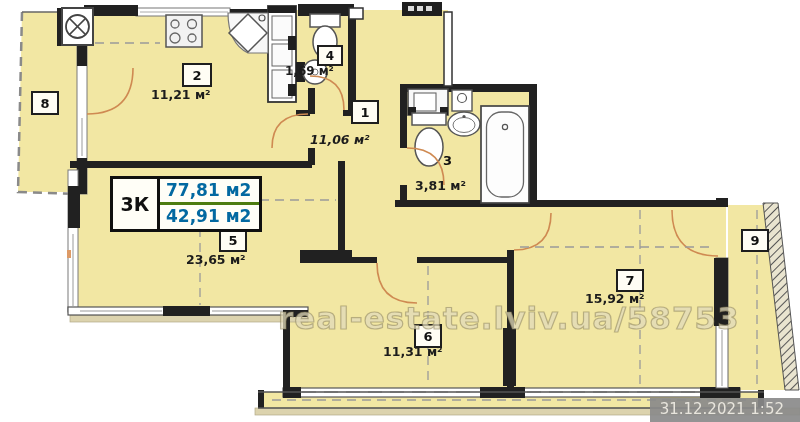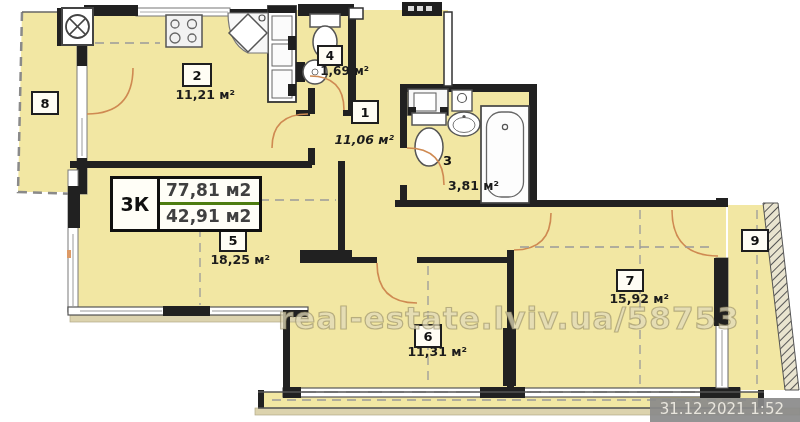--- a/index.html
+++ b/index.html
@@ -10,34 +10,34 @@
   #plan-svg{position:absolute;left:0;top:0;}
   .num-badge{
     position:absolute;background:#fffdf4;border:2px solid #1e1e1e;
     font-weight:bold;font-size:13px;color:#111;line-height:1;
     display:flex;align-items:center;justify-content:center;z-index:4;
   }
   .num-plain{
     position:absolute;font-weight:bold;font-size:13px;color:#111;z-index:4;
   }
   .area-label{
-    position:absolute;width:84px;text-align:right;font-weight:bold;
+    position:absolute;width:84px;text-align:left;font-weight:bold;
     font-size:12.5px;color:#1c1c1c;z-index:4;letter-spacing:0;white-space:nowrap;
   }
   #info-box{
     position:absolute;left:110px;top:176px;z-index:5;display:flex;
     background:#fffef7;border:3px solid #101010;
   }
   #info-type{
     width:44px;display:flex;align-items:center;justify-content:center;
     font-weight:bold;font-size:19px;color:#101010;
   }
   #info-areas{border-left:3px solid #101010;}
   #info-areas div{
-    padding:1px 8px 1px 6px;font-weight:bold;font-size:17px;color:#404040;
+    padding:1px 8px 1px 6px;font-weight:bold;font-size:17px;color:#0369a1;
     line-height:1.25;white-space:nowrap;
   }
   #info-areas div + div{border-top:3px solid #4d7c0f;}
   #watermark{
     position:absolute;left:278px;top:300px;z-index:6;white-space:nowrap;
     font-size:31px;font-weight:bold;letter-spacing:1px;
     color:rgba(247,241,208,0.62);
     -webkit-text-stroke:1.2px rgba(125,115,80,0.45);
     text-shadow:0 0 1px rgba(125,115,80,0.35);
   }
@@ -256,21 +256,21 @@
   <div class="num-badge" style="left:219px;top:229px;width:24px;height:19px;">5</div>
   <div class="num-badge" style="left:414px;top:324px;width:24px;height:20px;">6</div>
   <div class="num-badge" style="left:616px;top:269px;width:24px;height:19px;">7</div>
   <div class="num-badge" style="left:31px;top:91px;width:24px;height:20px;">8</div>
   <div class="num-badge" style="left:741px;top:229px;width:24px;height:19px;">9</div>
 
   <div class="area-label" style="left:151px;top:87px;">11,21 м²</div>
   <div class="area-label" style="left:285px;top:64px;font-size:12px;">1,69 м²</div>
   <div class="area-label" style="left:310px;top:132px;font-style:italic;">11,06 м²</div>
   <div class="area-label" style="left:415px;top:178px;">3,81 м²</div>
-  <div class="area-label" style="left:186px;top:252px;">18,25 м²</div>
+  <div class="area-label" style="left:186px;top:252px;">23,65 м²</div>
   <div class="area-label" style="left:383px;top:344px;">11,31 м²</div>
   <div class="area-label" style="left:585px;top:291px;">15,92 м²</div>
 
   <div id="info-box">
     <div id="info-type">3К</div>
     <div id="info-areas">
       <div>77,81 м2</div>
       <div>42,91 м2</div>
     </div>
   </div>

